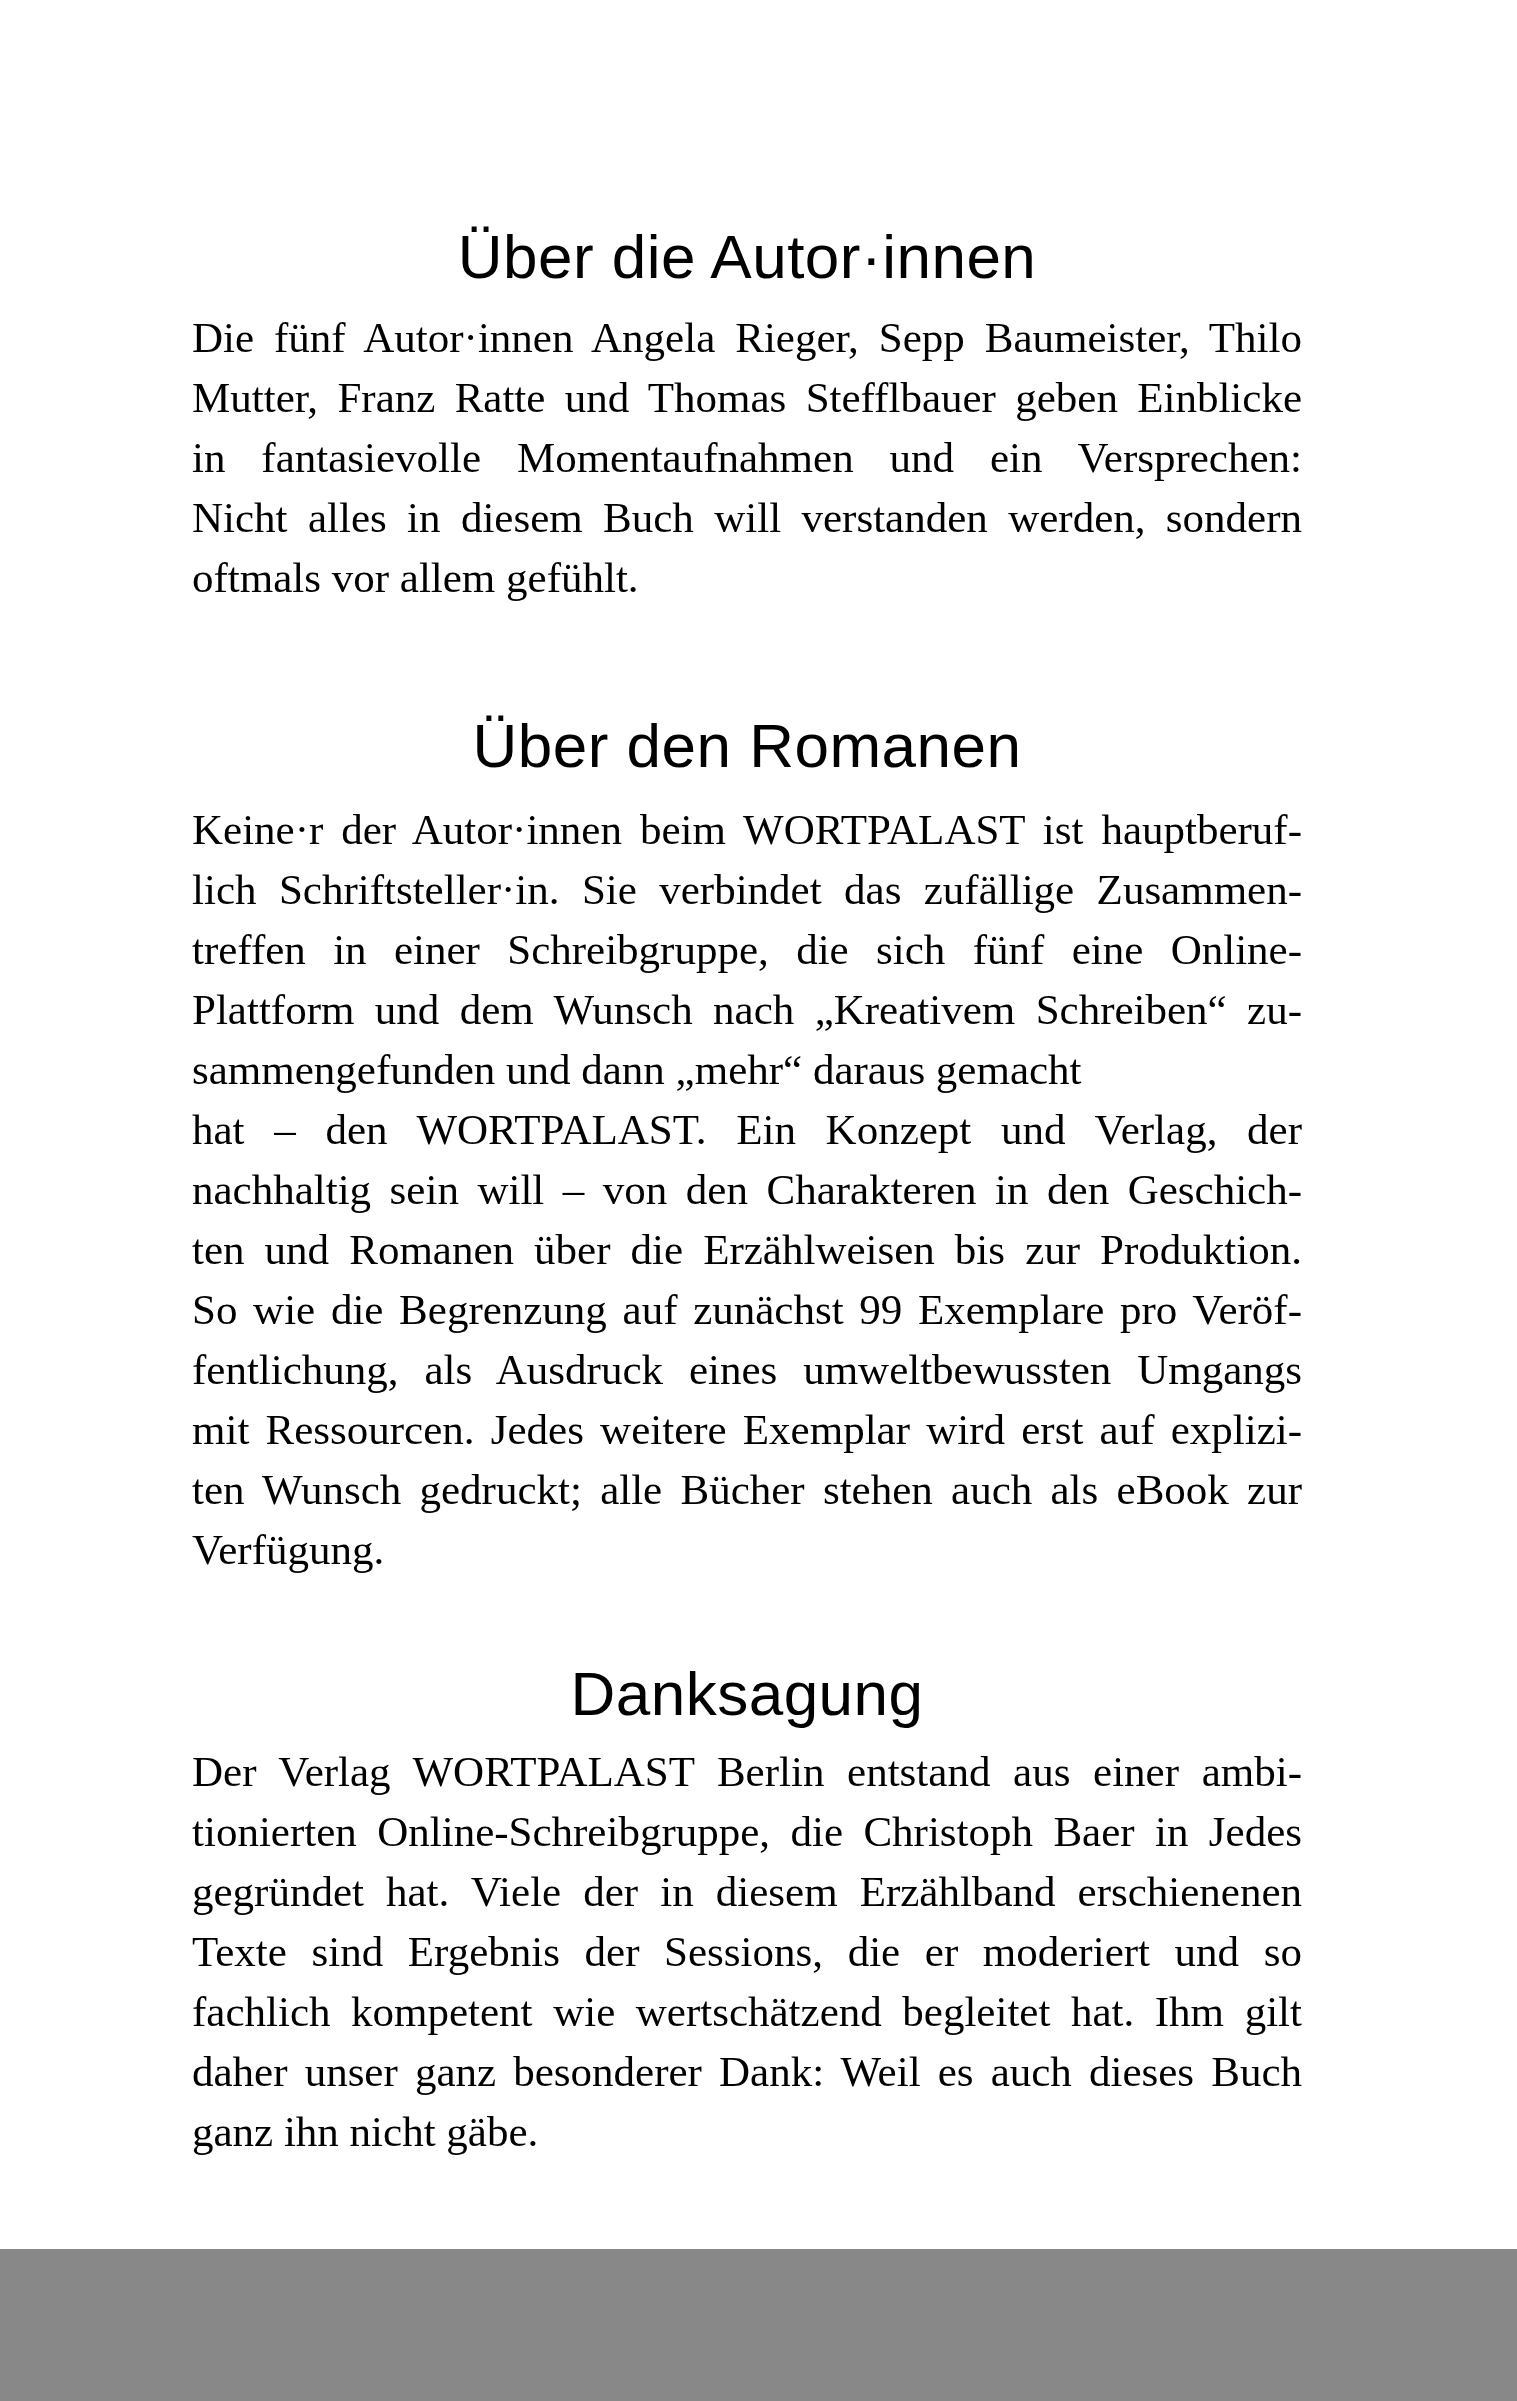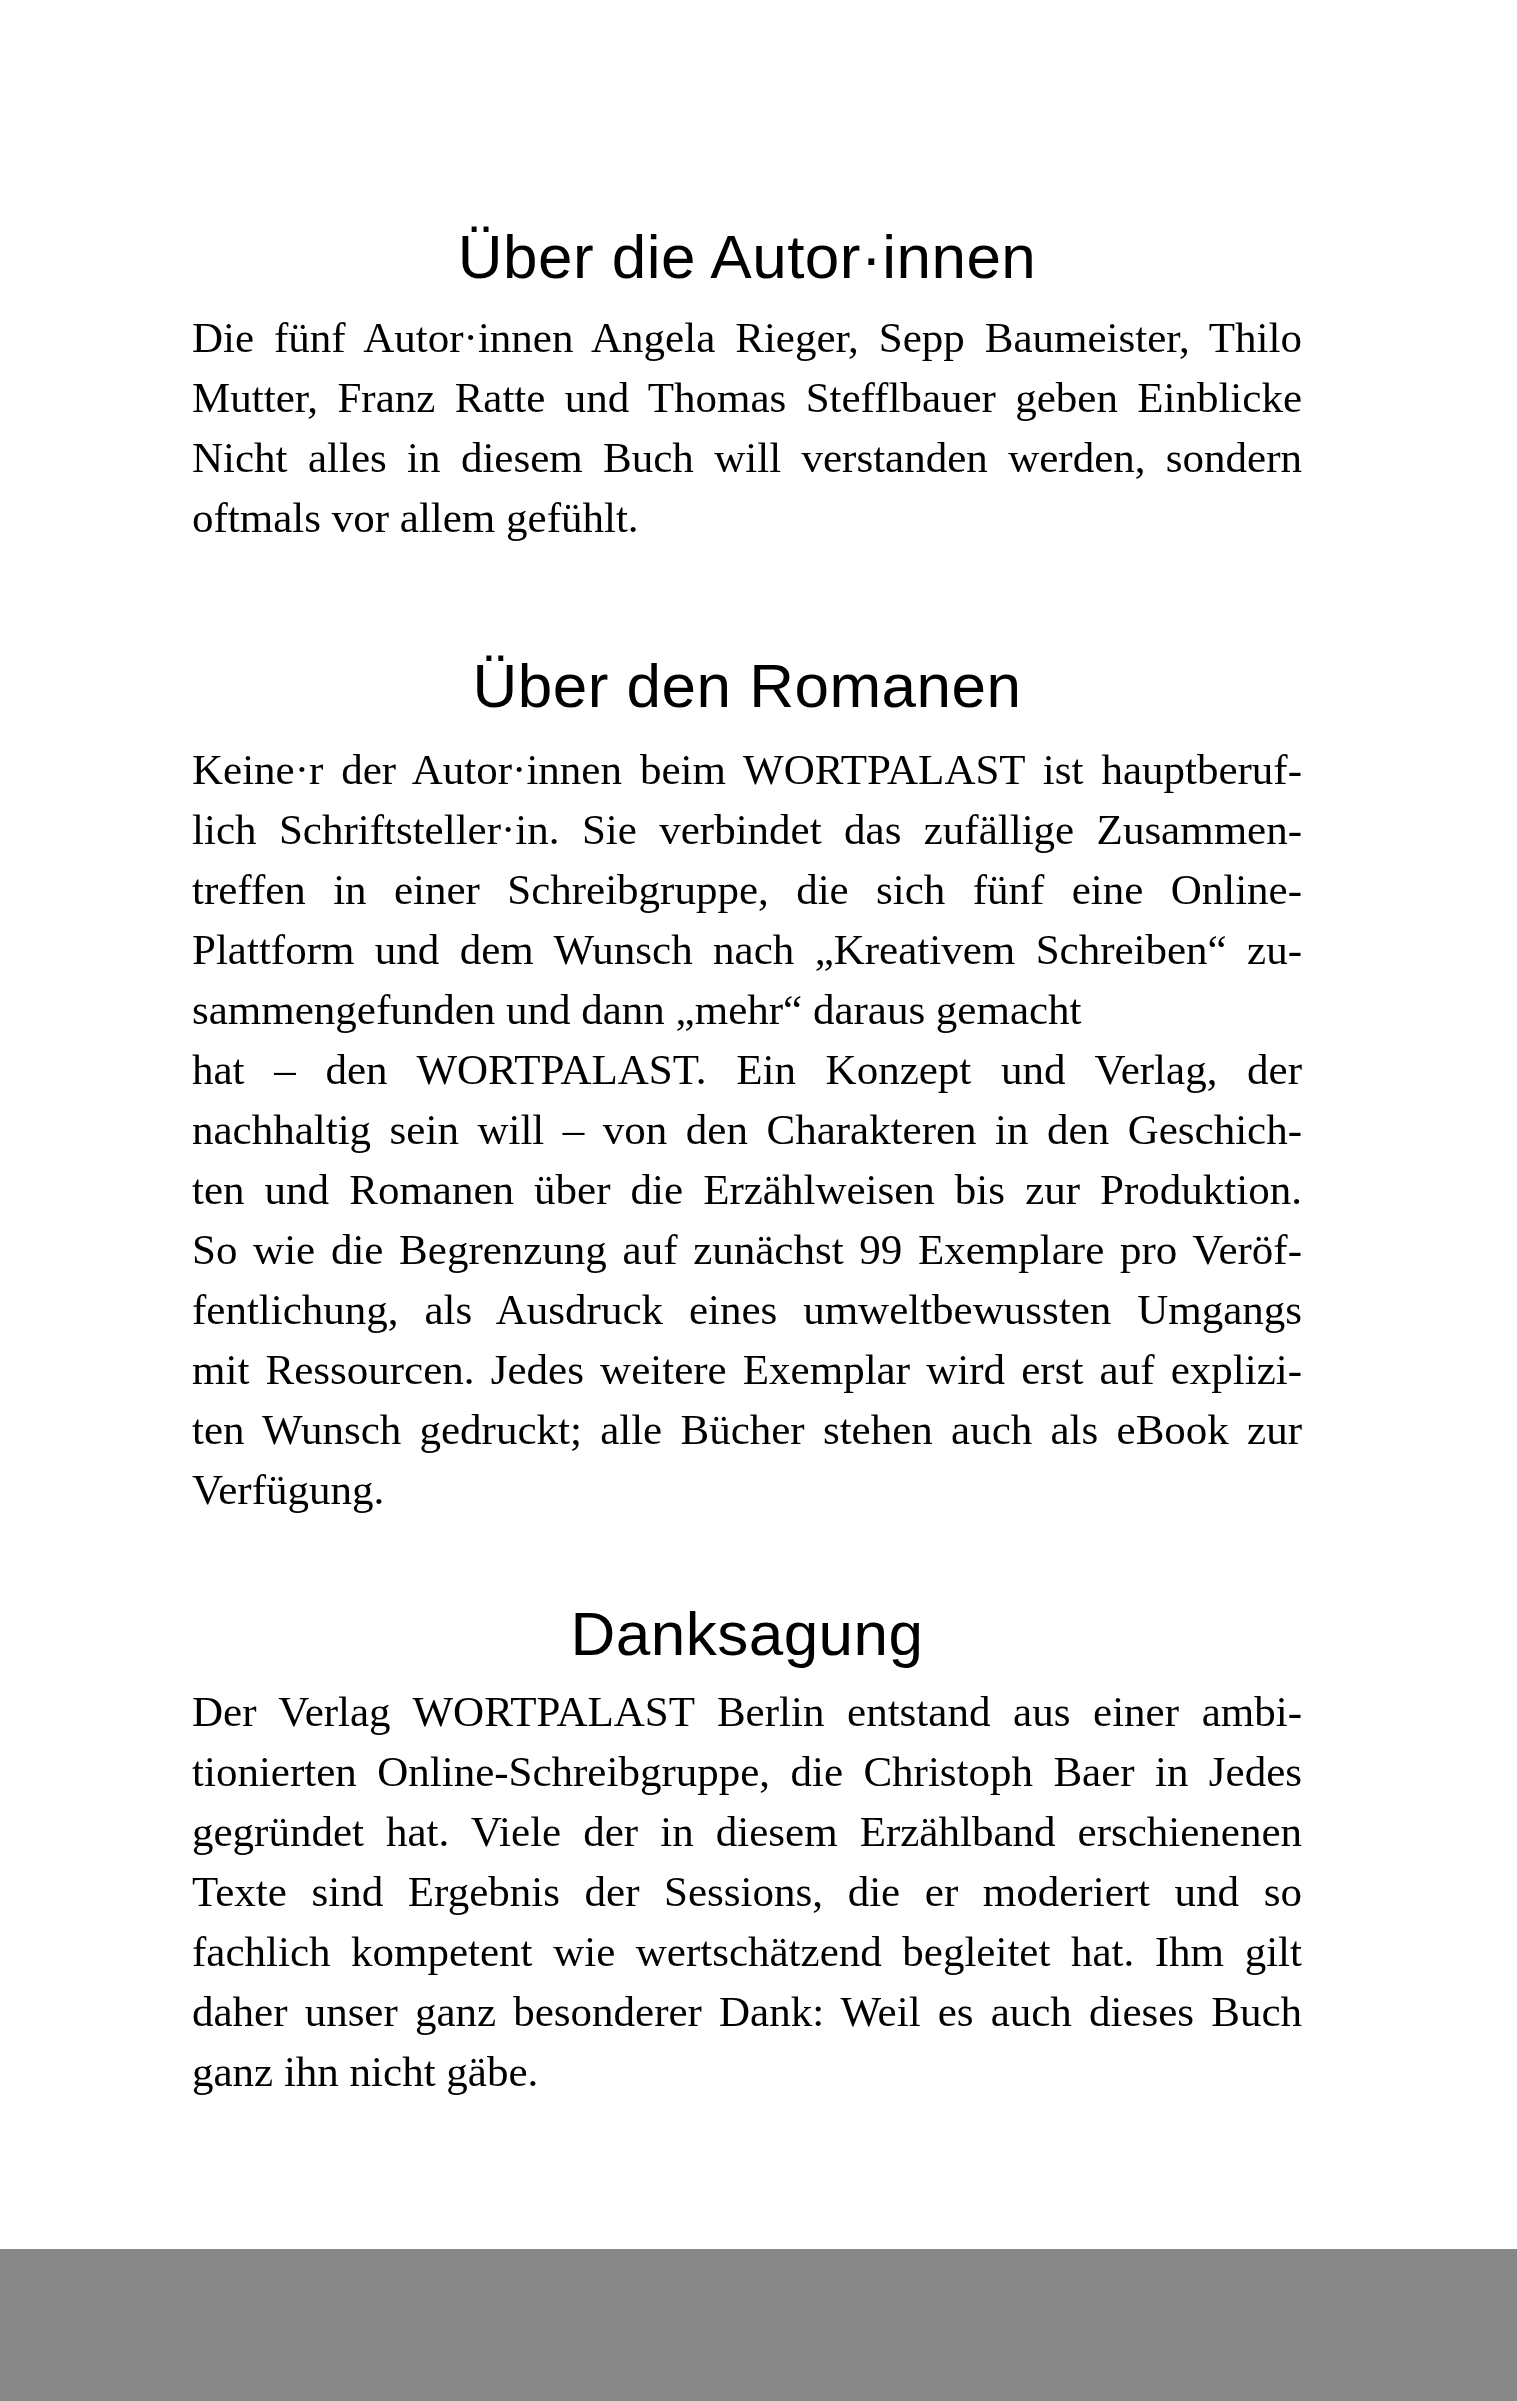--- a/index.html
+++ b/index.html
@@ -56,20 +56,21 @@
 <body>
 
 <div class="page">
   <div class="content">
 
     <section class="sec-1">
       <h1 class="section-heading">Über die Autor·innen</h1>
       <div class="para">
           <div class="line">Die fünf Autor·innen Angela Rieger, Sepp Baumeister, Thilo</div>
           <div class="line">Mutter, Franz Ratte und Thomas Stefflbauer geben Einblicke</div>
+          <div class="line">in fantasievolle Momentaufnahmen und ein Versprechen:</div>
           <div class="line">Nicht alles in diesem Buch will verstanden werden, sondern</div>
           <div class="line no-just">oftmals vor allem gefühlt.</div>
         </div>
     </section>
 
     <section class="sec-2">
       <h1 class="section-heading">Über den Romanen</h1>
       <div class="para">
           <div class="line">Keine·r der Autor·innen beim WORTPALAST ist hauptberuf-</div>
           <div class="line">lich Schriftsteller·in. Sie verbindet das zufällige Zusammen-</div>

